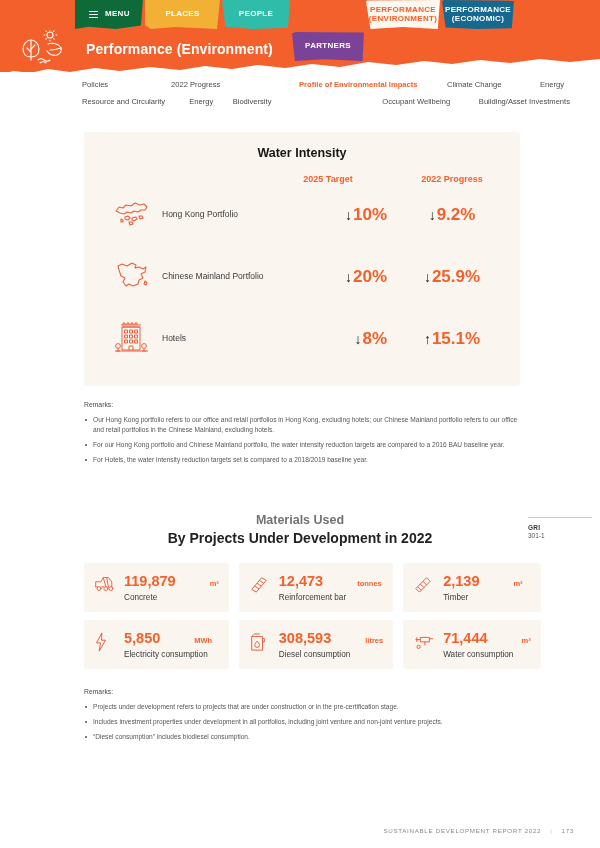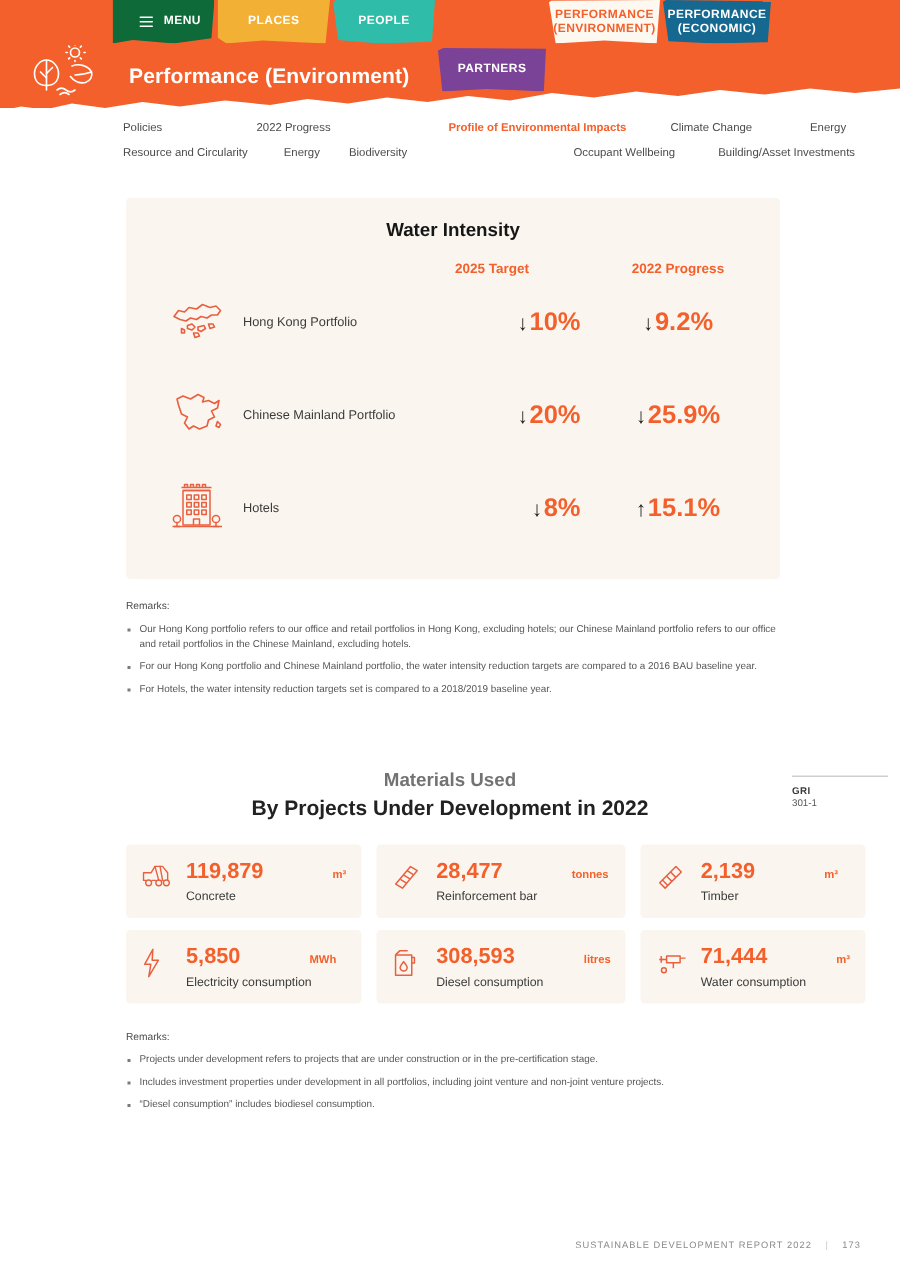--- a/index.html
+++ b/index.html
@@ -35,21 +35,21 @@
     color: #ffffff;
     font-size: 8px;
     font-weight: bold;
     letter-spacing: .3px;
     text-align: center;
     line-height: 1.1;
     padding: 0 9px;
     cursor: pointer;
     white-space: nowrap;
   }
-  .tab.menu { background:#0E6B39; width:68px; clip-path: polygon(0 0, 100% 0, 97% 88%, 60% 100%, 20% 92%, 0 100%); justify-content:flex-end; padding-left:14px;}
+  .tab.menu { background:#0E6B39; width:68px; clip-path: polygon(0 0, 100% 0, 97% 88%, 60% 100%, 20% 92%, 0 100%); justify-content:flex-start; padding-left:14px;}
   .tab.menu .menu-label{ margin-left:7px; font-weight:bold; font-size:8px;}
   .tab.places { background:#F2B134; width:75px; margin-left:2px; clip-path: polygon(0 0, 100% 0, 96% 100%, 40% 93%, 8% 100%, 0 86%); }
   .tab.people { background:#2FBCA8; width:68px; margin-left:2px; clip-path: polygon(3% 0, 100% 0, 97% 96%, 45% 100%, 5% 92%, 0 4%); }
   .tab.partners { background:#7B4397; width:72px; margin-left:2px; clip-path: polygon(5% 0, 100% 2%, 98% 100%, 45% 94%, 4% 100%, 0 6%); margin-top: 32px; }
   .tab.perf-env { background:#FDF8F0; color:#F4602C; width:74px; margin-left:2px; clip-path: polygon(2% 2%, 100% 0, 97% 100%, 50% 93%, 6% 100%, 0 5%); }
   .tab.perf-eco { background:#15688F; width:72px; margin-left:2px; clip-path: polygon(3% 0, 100% 3%, 97% 97%, 48% 100%, 5% 95%, 0 4%); }
   .hamburger { display:inline-block; width:9px; }
   .hamburger i { display:block; height:1.4px; background:#fff; margin:1.7px 0; border-radius:1px;}
 
   .brandrow {
@@ -150,21 +150,21 @@
     padding: 9px 10px 10px 10px;
     display:flex; align-items:flex-start; gap:8px;
     min-height:47px;
   }
   .mat-ico { flex:0 0 auto; width:22px; padding-top:3px; }
   .mat-body { flex:1 1 auto; }
   .mat-num {
     font-size:14.5px; font-weight:bold; color:#F4602C; white-space:nowrap;
     line-height:1.05;
   }
-  .mat-unit { font-size:7.5px; font-weight:bold; color:#F4602C; margin-left:14px;padding-left:32px;}
+  .mat-unit { font-size:7.5px; font-weight:bold; color:#F4602C; margin-left:2px;padding-left:32px;}
   .mat-name { font-size:8.2px; color:#3a3a3a; margin-top:3px; white-space:nowrap;}
 
   
   .footer {
     position:absolute; bottom:14px; right:26px;
     font-size:6.2px; color:#8a8a8a; letter-spacing:.7px;
     display:flex; align-items:center; gap:9px;
   }
   .footer .sep { color:#c6c6c6; }
 </style>
@@ -392,21 +392,21 @@
         </div>
 
         <div class="mat-card">
           <span class="mat-ico">
             <svg width="20" height="18" viewBox="0 0 22 20" fill="none" stroke="#E8603F" stroke-width="1.1" stroke-linejoin="round">
               <path d="M3 16 L14 3 L19 6 L8 19 Z"></path>
               <path d="M6.5 12.5l4.5 2.8M9 9.3l4.5 2.8M11.5 6.1l4.5 2.8"></path>
             </svg>
           </span>
           <span class="mat-body">
-            <span class="mat-num">28,477</span><span class="mat-unit">tonnes</span>
+            <span class="mat-num">12,473</span><span class="mat-unit">tonnes</span>
             <div class="mat-name">Reinforcement bar</div>
           </span>
         </div>
 
         <div class="mat-card">
           <span class="mat-ico">
             <svg width="20" height="18" viewBox="0 0 22 20" fill="none" stroke="#E8603F" stroke-width="1.1" stroke-linejoin="round">
               <path d="M3 15 L15 3 L19 7 L7 19 Z"></path>
               <path d="M5 13l4 4M8 10l4 4M11 7l4 4"></path>
             </svg>

